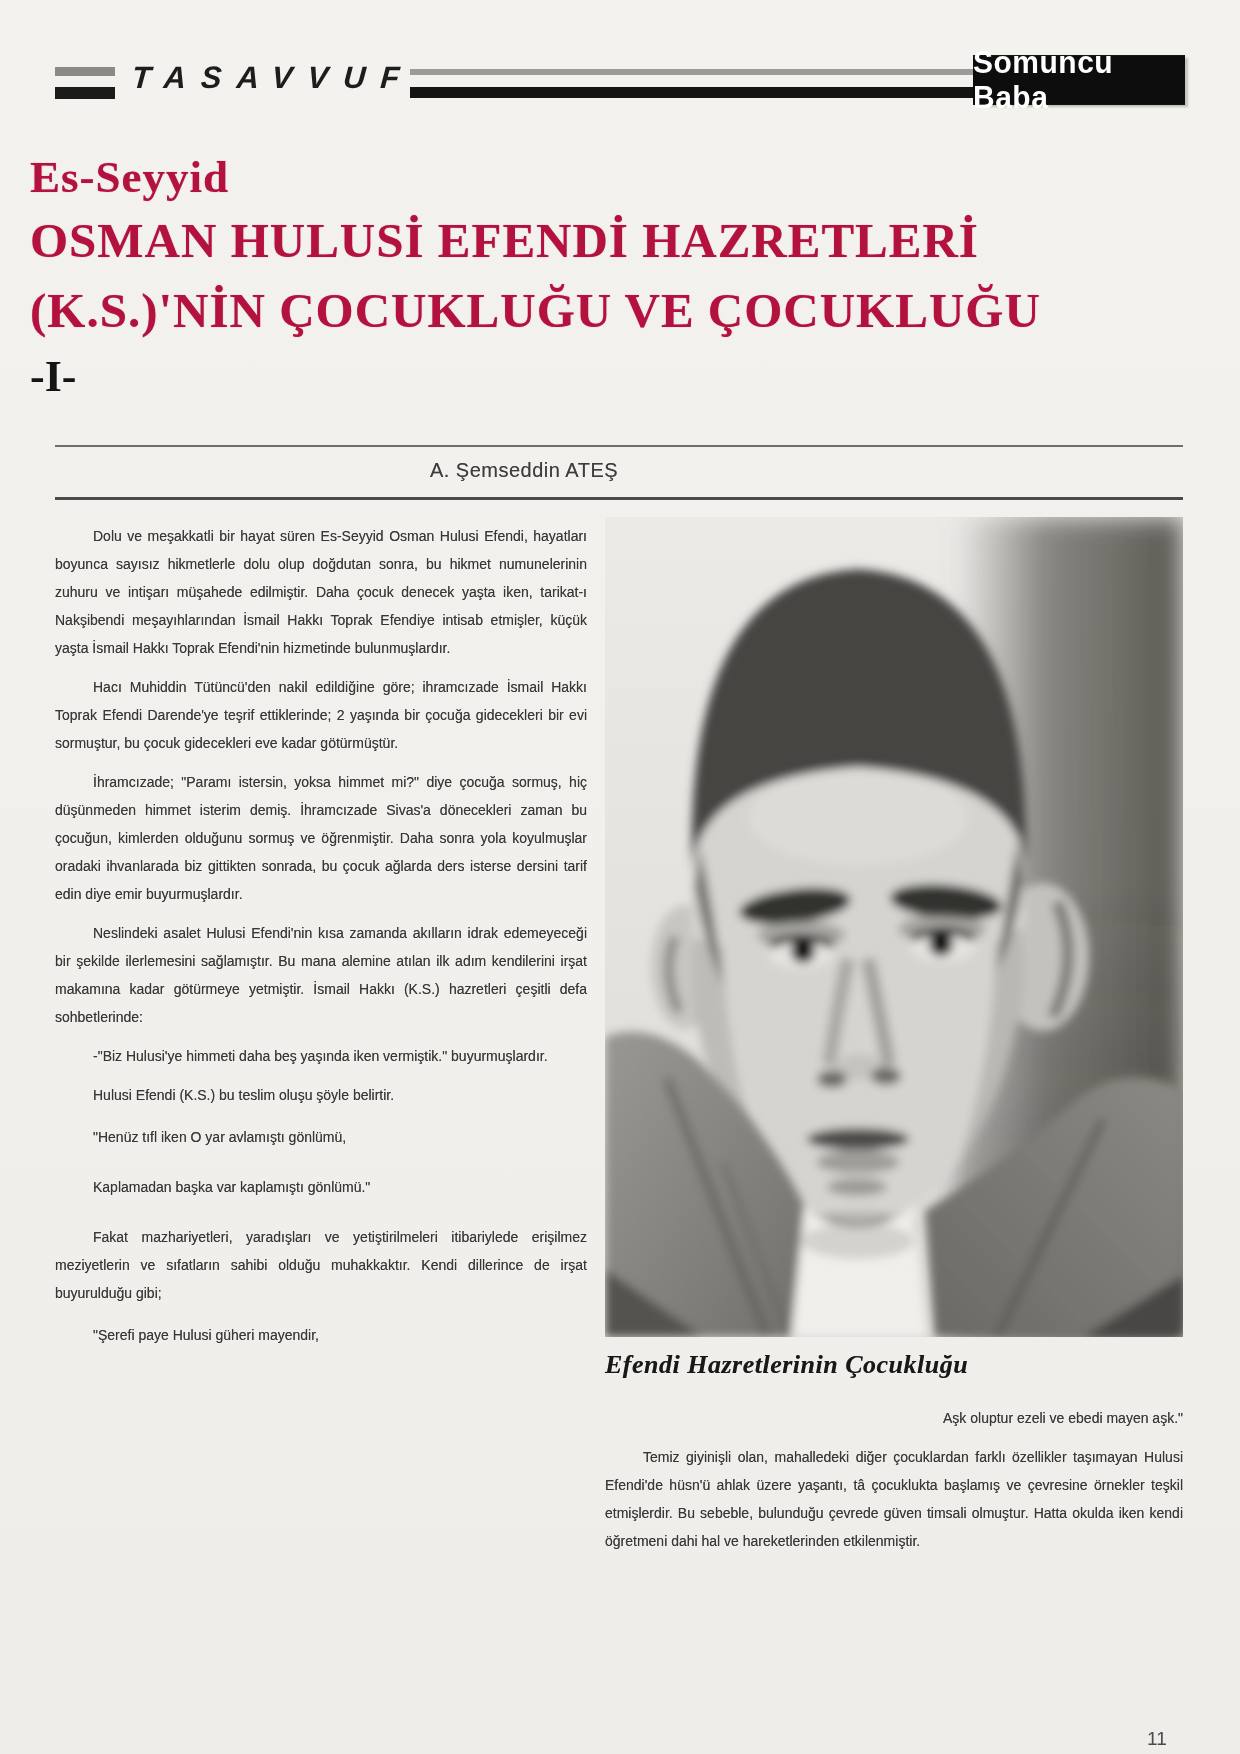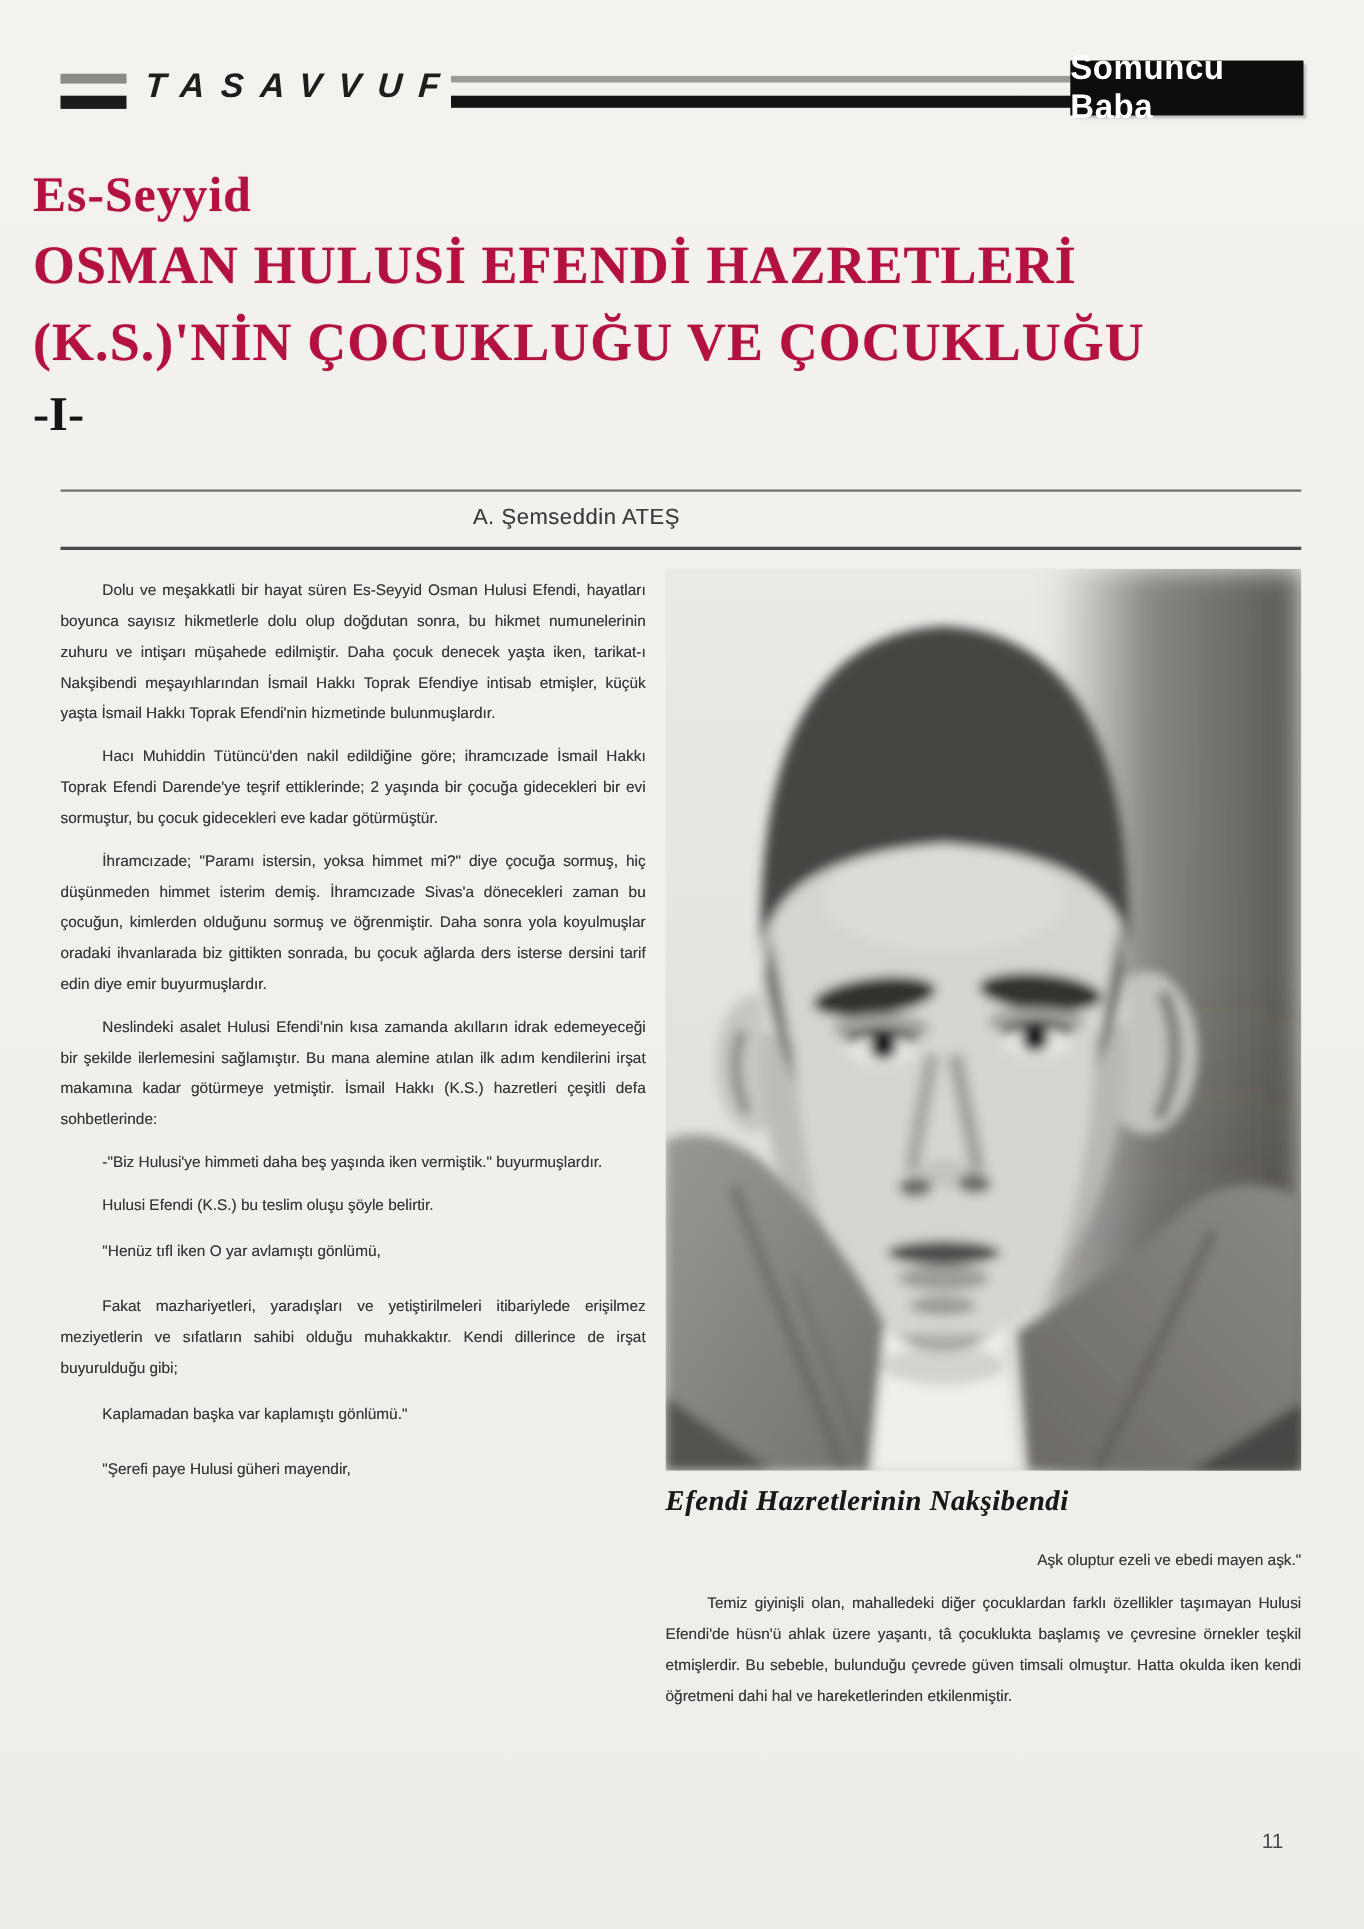--- a/index.html
+++ b/index.html
@@ -65,21 +65,21 @@
   
   .photo{width:578px;height:820px;position:relative;overflow:hidden;background:#e8e7e4;}
   .photo svg{display:block;width:100%;height:100%;}
   .caption{
     margin:13px 0 24px 0;
     font-family:"Liberation Serif",serif;font-style:italic;font-weight:bold;
     font-size:26px;color:#181817;letter-spacing:0.5px;
     text-shadow:0 0 0.6px rgba(25,25,25,.5);
   }
 
-  .page-number{position:absolute;left:1147px;top:1664px;font-size:19px;color:#4a4a49;}
+  .page-number{position:absolute;left:1147px;top:1728px;font-size:19px;color:#4a4a49;}
 </style>
 </head>
 <body>
 
 <div class="page">
 
   <div>
     <div class="mast-bar thin"></div>
     <div class="mast-bar thick"></div>
     <div class="mast-title">TASAVVUF</div>
@@ -102,22 +102,22 @@
   <div class="rule-b"></div>
 
   <div class="left-col">
       <p class="para body">Dolu ve meşakkatli bir hayat süren Es-Seyyid Osman  Hulusi Efendi, hayatları boyunca sayısız hikmetlerle dolu olup doğdutan sonra, bu hikmet numunelerinin zuhuru ve intişarı müşahede edilmiştir. Daha çocuk denecek yaşta iken, tarikat-ı Nakşibendi meşayıhlarından İsmail Hakkı Toprak Efendiye intisab etmişler, küçük yaşta İsmail Hakkı Toprak Efendi'nin hizmetinde bulunmuşlardır.</p>
       <p class="para body">Hacı Muhiddin Tütüncü'den nakil edildiğine göre; ihramcızade İsmail Hakkı Toprak Efendi Darende'ye teşrif ettiklerinde; 2 yaşında bir çocuğa gidecekleri bir evi sormuştur, bu çocuk gidecekleri eve kadar götürmüştür.</p>
       <p class="para body">İhramcızade; "Paramı istersin, yoksa himmet mi?" diye çocuğa sormuş, hiç düşünmeden himmet isterim demiş. İhramcızade Sivas'a dönecekleri zaman bu çocuğun, kimlerden olduğunu sormuş ve öğrenmiştir. Daha sonra yola koyulmuşlar oradaki ihvanlarada biz gittikten sonrada, bu çocuk ağlarda ders isterse dersini tarif edin diye emir buyurmuşlardır.</p>
       <p class="para body">Neslindeki asalet Hulusi Efendi'nin kısa zamanda akılların idrak edemeyeceği bir şekilde ilerlemesini sağlamıştır. Bu mana alemine atılan ilk adım kendilerini irşat makamına kadar götürmeye yetmiştir. İsmail Hakkı (K.S.) hazretleri çeşitli defa sohbetlerinde:</p>
       <p class="para body">-"Biz Hulusi'ye himmeti daha beş yaşında iken vermiştik." buyurmuşlardır.</p>
       <p class="para body">Hulusi Efendi (K.S.) bu teslim oluşu şöyle belirtir.</p>
       <p class="para verse">"Henüz tıfl iken O yar avlamıştı gönlümü,</p>
+      <p class="para verse">Kaplamadan başka var kaplamıştı gönlümü."</p>
       <p class="para body">Fakat mazhariyetleri, yaradışları ve yetiştirilmeleri itibariylede erişilmez meziyetlerin ve sıfatların sahibi olduğu muhakkaktır. Kendi dillerince de irşat buyurulduğu gibi;</p>
-      <p class="para verse">Kaplamadan başka var kaplamıştı gönlümü."</p>
       <p class="para verse">"Şerefi paye Hulusi güheri mayendir,</p>
     </div>
 
   <div class="right-col">
     <div class="photo">
       <svg viewBox="0 0 578 820" preserveAspectRatio="none">
         <defs>
           <filter id="b8" x="-20%" y="-20%" width="140%" height="140%">
               <feGaussianBlur stdDeviation="8"></feGaussianBlur>
             </filter>
@@ -200,21 +200,21 @@
           <path d="M 0 820 L 0 520 Q 45 502 95 545 Q 160 610 199 688 L 186 820 Z" fill="url(#jkt)"></path>
           <path d="M 578 820 L 578 572 Q 515 542 465 588 Q 400 645 320 694 L 330 820 Z" fill="url(#jktR)"></path>
           <path d="M 62 562 L 162 820" stroke="#5e5c58" stroke-width="9" opacity="0.6" fill="none"></path>
           <path d="M 118 645 L 184 820" stroke="#676561" stroke-width="6" opacity="0.6" fill="none"></path>
           <path d="M 498 602 L 392 820" stroke="#56544f" stroke-width="8" opacity="0.6" fill="none"></path>
           <path d="M 0 820 L 0 752 L 98 820 Z" fill="#545250"></path>
           <path d="M 578 820 L 578 758 L 478 820 Z" fill="#484644"></path>
         </g>
       </svg>
     </div>
-    <div class="caption">Efendi Hazretlerinin Nakşibendi</div>
+    <div class="caption">Efendi Hazretlerinin Çocukluğu</div>
     <div>
         <p class="para quote-line">Aşk oluptur ezeli ve ebedi mayen aşk."</p>
         <p class="para body">Temiz giyinişli olan, mahalledeki diğer çocuklardan farklı özellikler taşımayan Hulusi Efendi'de hüsn'ü ahlak üzere yaşantı, tâ çocuklukta başlamış ve çevresine örnekler teşkil etmişlerdir. Bu sebeble, bulunduğu çevrede güven timsali olmuştur. Hatta okulda iken kendi öğretmeni dahi hal ve hareketlerinden etkilenmiştir.</p>
       </div>
   </div>
 
   <div class="page-number">11</div>
 </div>
 
 </body></html>

